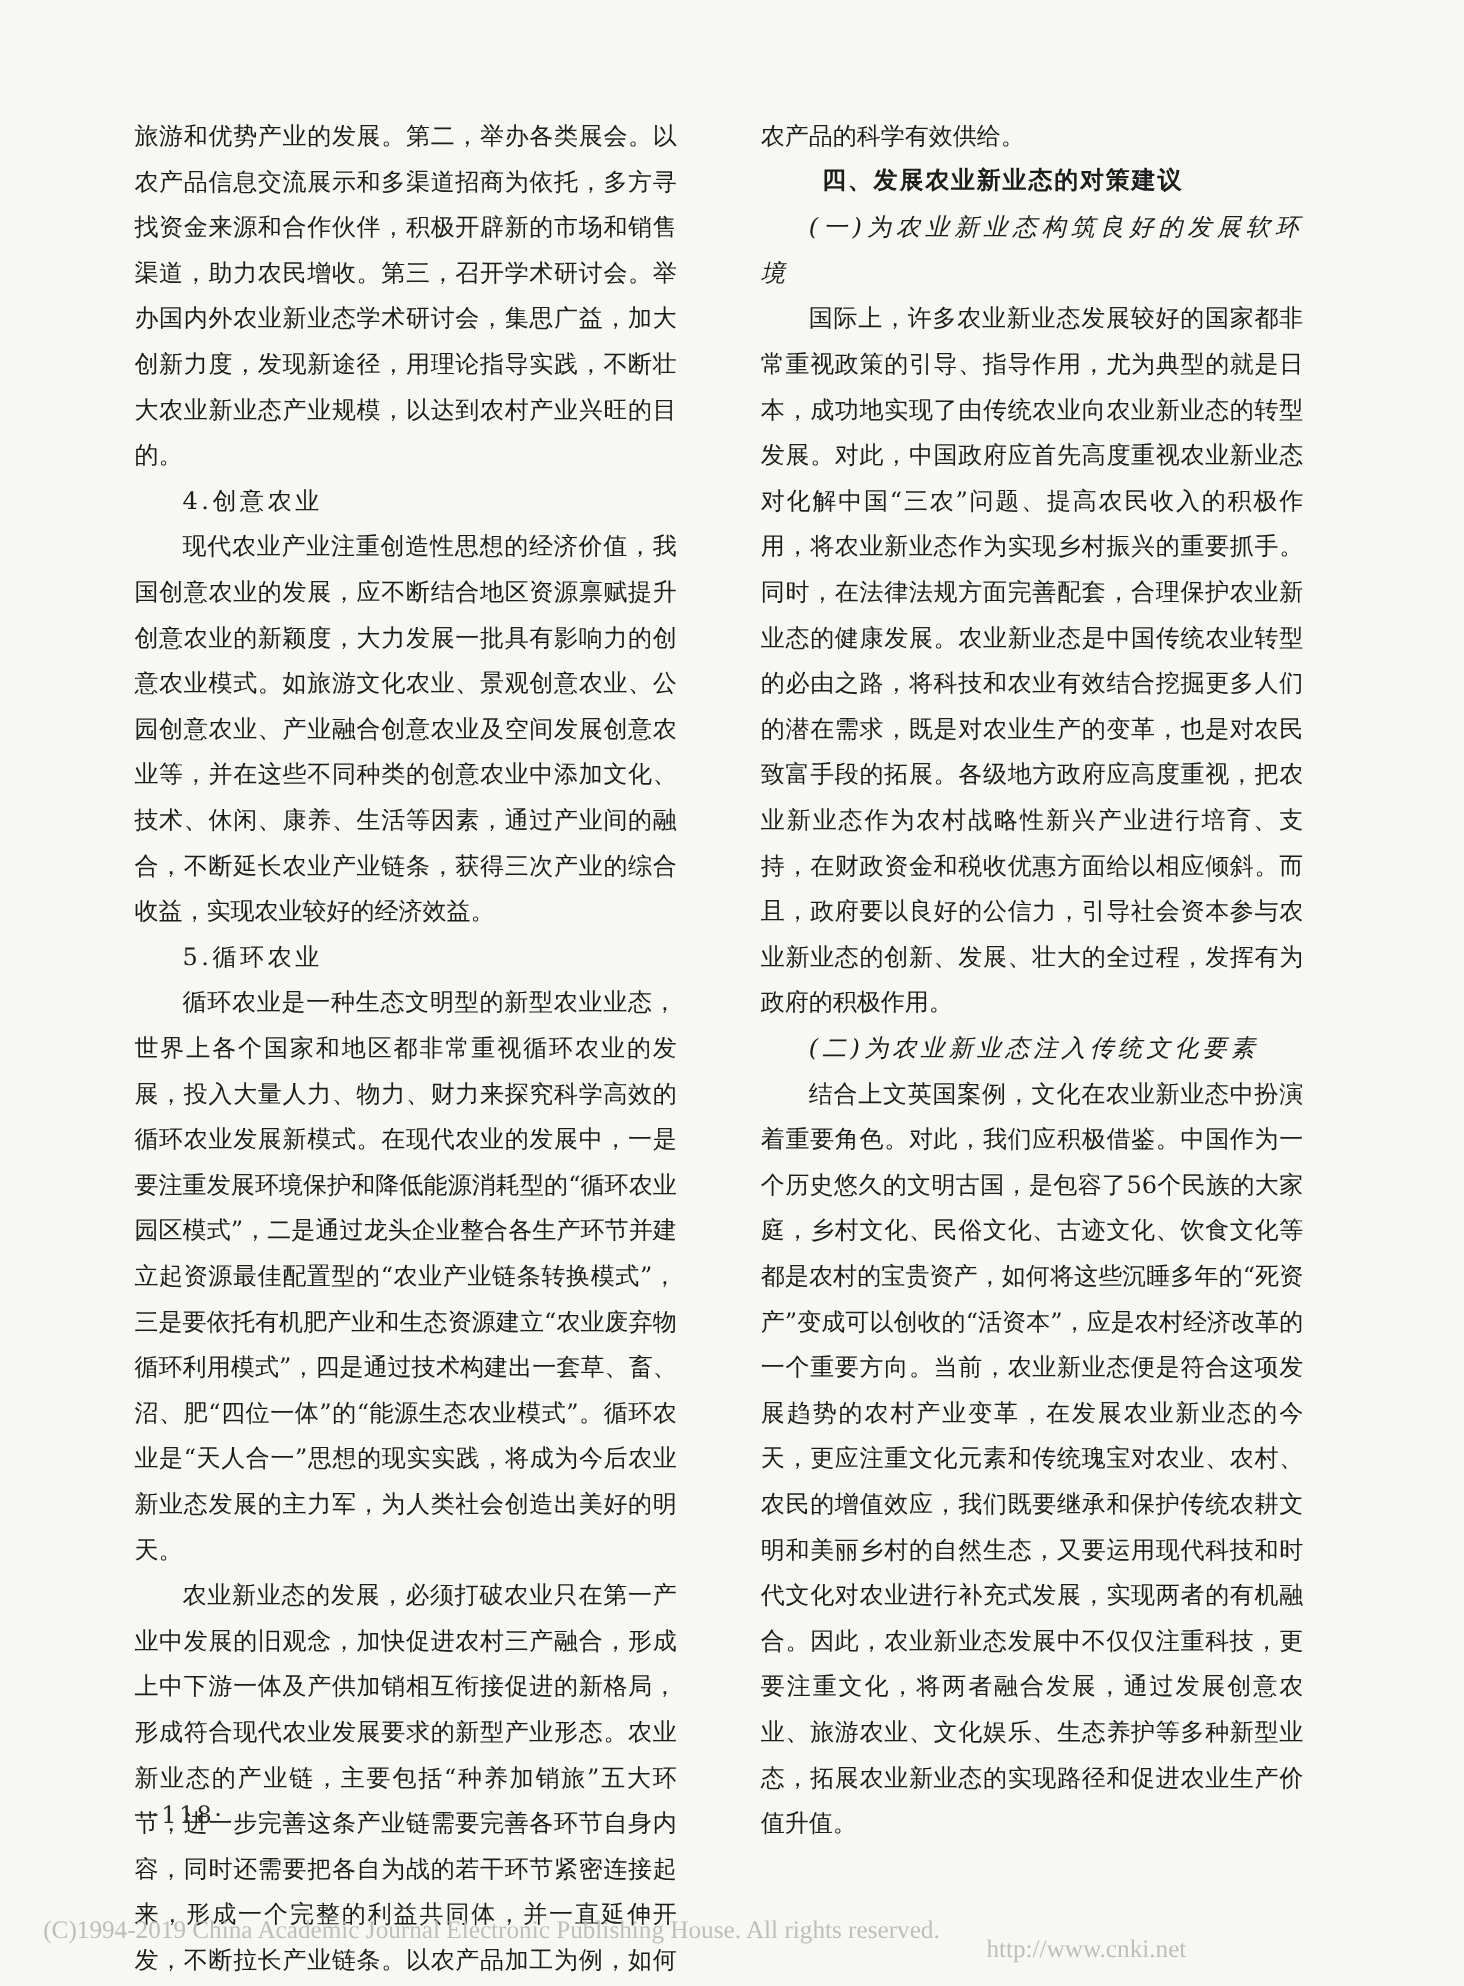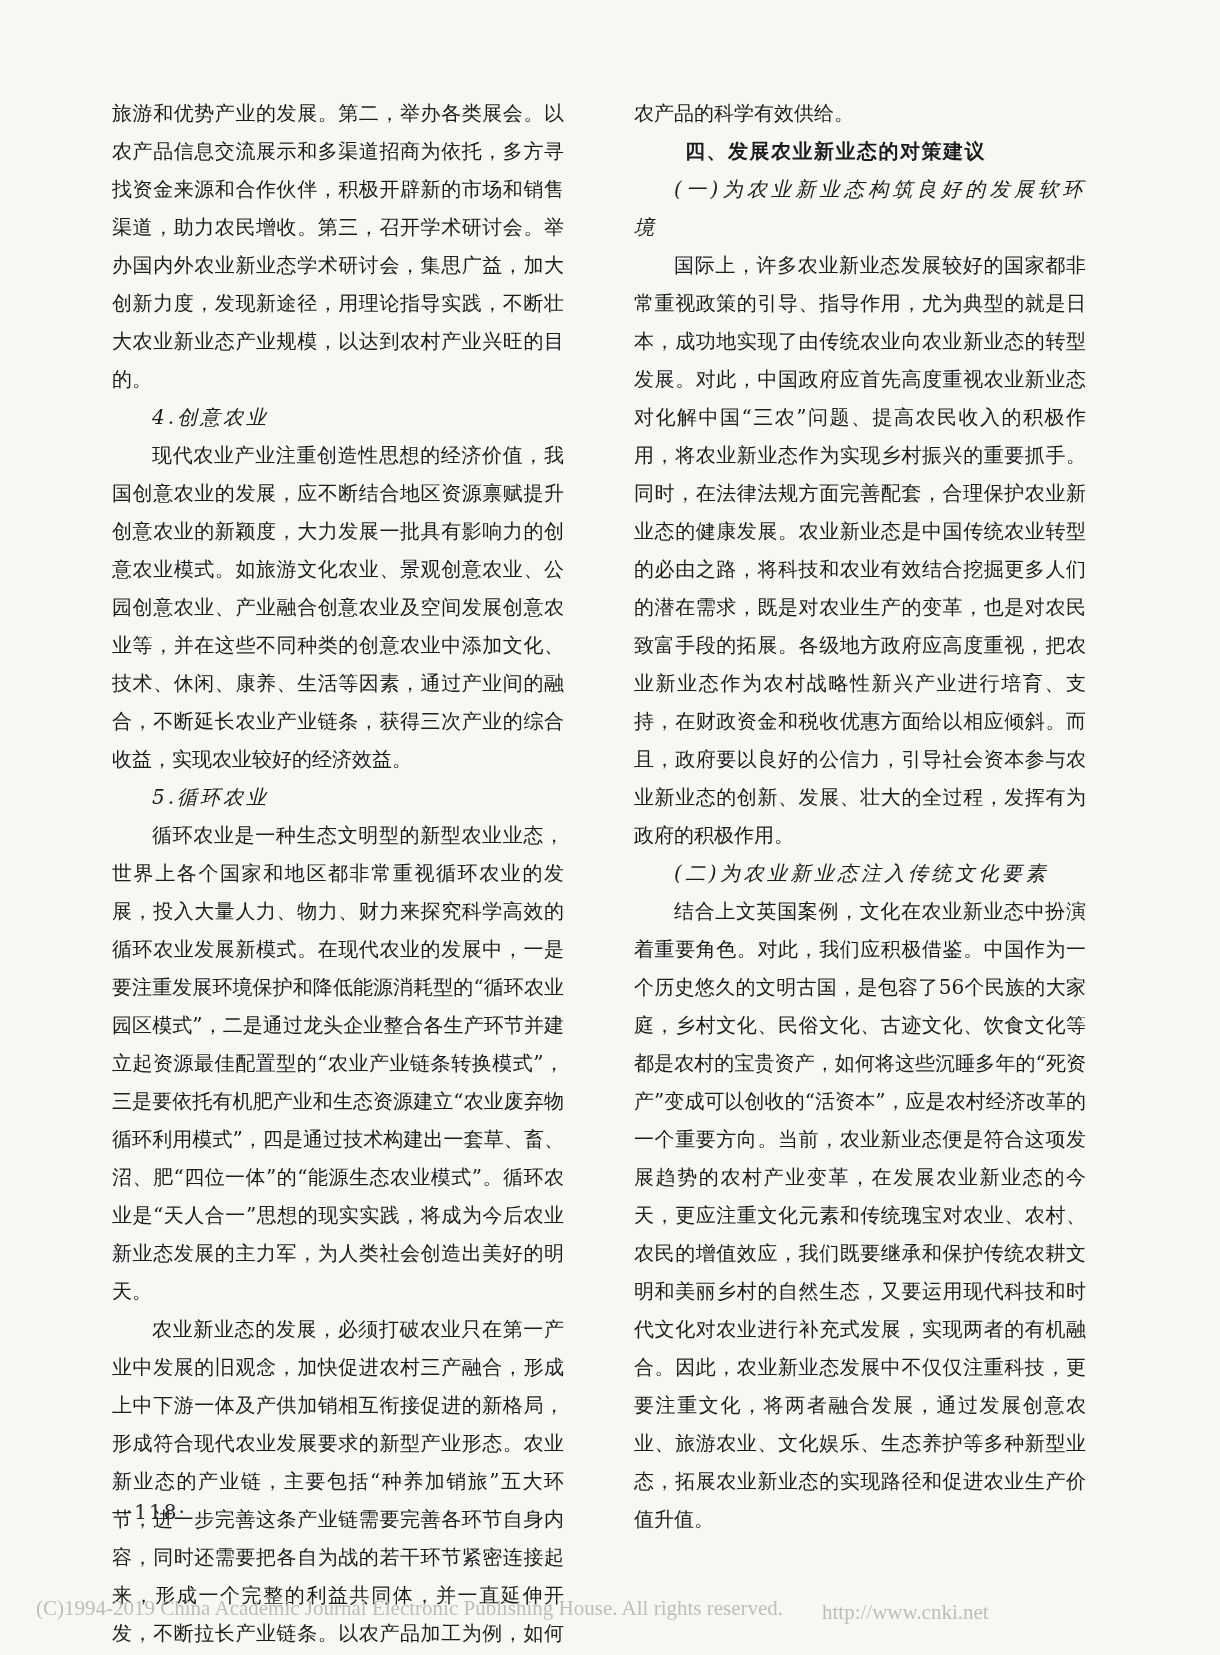--- a/index.html
+++ b/index.html
@@ -32,41 +32,40 @@
     font-weight:700;
     text-indent:2.55em;
     letter-spacing:1.5px;
   }
   .h3{
     font-style:italic;
     text-indent:2em;
     letter-spacing:3.5px;
   }
   .h4{
-    font-style:italic;
     text-indent:2em;
     letter-spacing:3px;
   }
   .page-number{
     position:absolute;
     left:126px;top:1500px;
     font-size:20px;
     letter-spacing:2px;
     color:#2a2a2a;
   }
   .footer{
     position:absolute;
     left:0;top:1596px;
     width:1220px;
     font-size:21px;
     color:#bdbdba;
     font-family:"Liberation Serif","DejaVu Serif",serif;
   }
   .footer .copyright{position:absolute;left:36px;top:0;white-space:nowrap;}
-  .footer .cnki-url{position:absolute;left:822px;top:4px;white-space:nowrap;}
+  .footer .cnki-url{position:absolute;left:822px;top:16px;white-space:nowrap;}
 </style>
 </head>
 <body>
 
 <div class="page">
   <section class="column col-left">
       <p class="para-cont">旅游和优势产业的发展。第二，举办各类展会。以农产品信息交流展示和多渠道招商为依托，多方寻找资金来源和合作伙伴，积极开辟新的市场和销售渠道，助力农民增收。第三，召开学术研讨会。举办国内外农业新业态学术研讨会，集思广益，加大创新力度，发现新途径，用理论指导实践，不断壮大农业新业态产业规模，以达到农村产业兴旺的目的。</p>
       <p class="h4">4.创意农业</p>
       <p class="para">现代农业产业注重创造性思想的经济价值，我国创意农业的发展，应不断结合地区资源禀赋提升创意农业的新颖度，大力发展一批具有影响力的创意农业模式。如旅游文化农业、景观创意农业、公园创意农业、产业融合创意农业及空间发展创意农业等，并在这些不同种类的创意农业中添加文化、技术、休闲、康养、生活等因素，通过产业间的融合，不断延长农业产业链条，获得三次产业的综合收益，实现农业较好的经济效益。</p>
       <p class="h4">5.循环农业</p>

